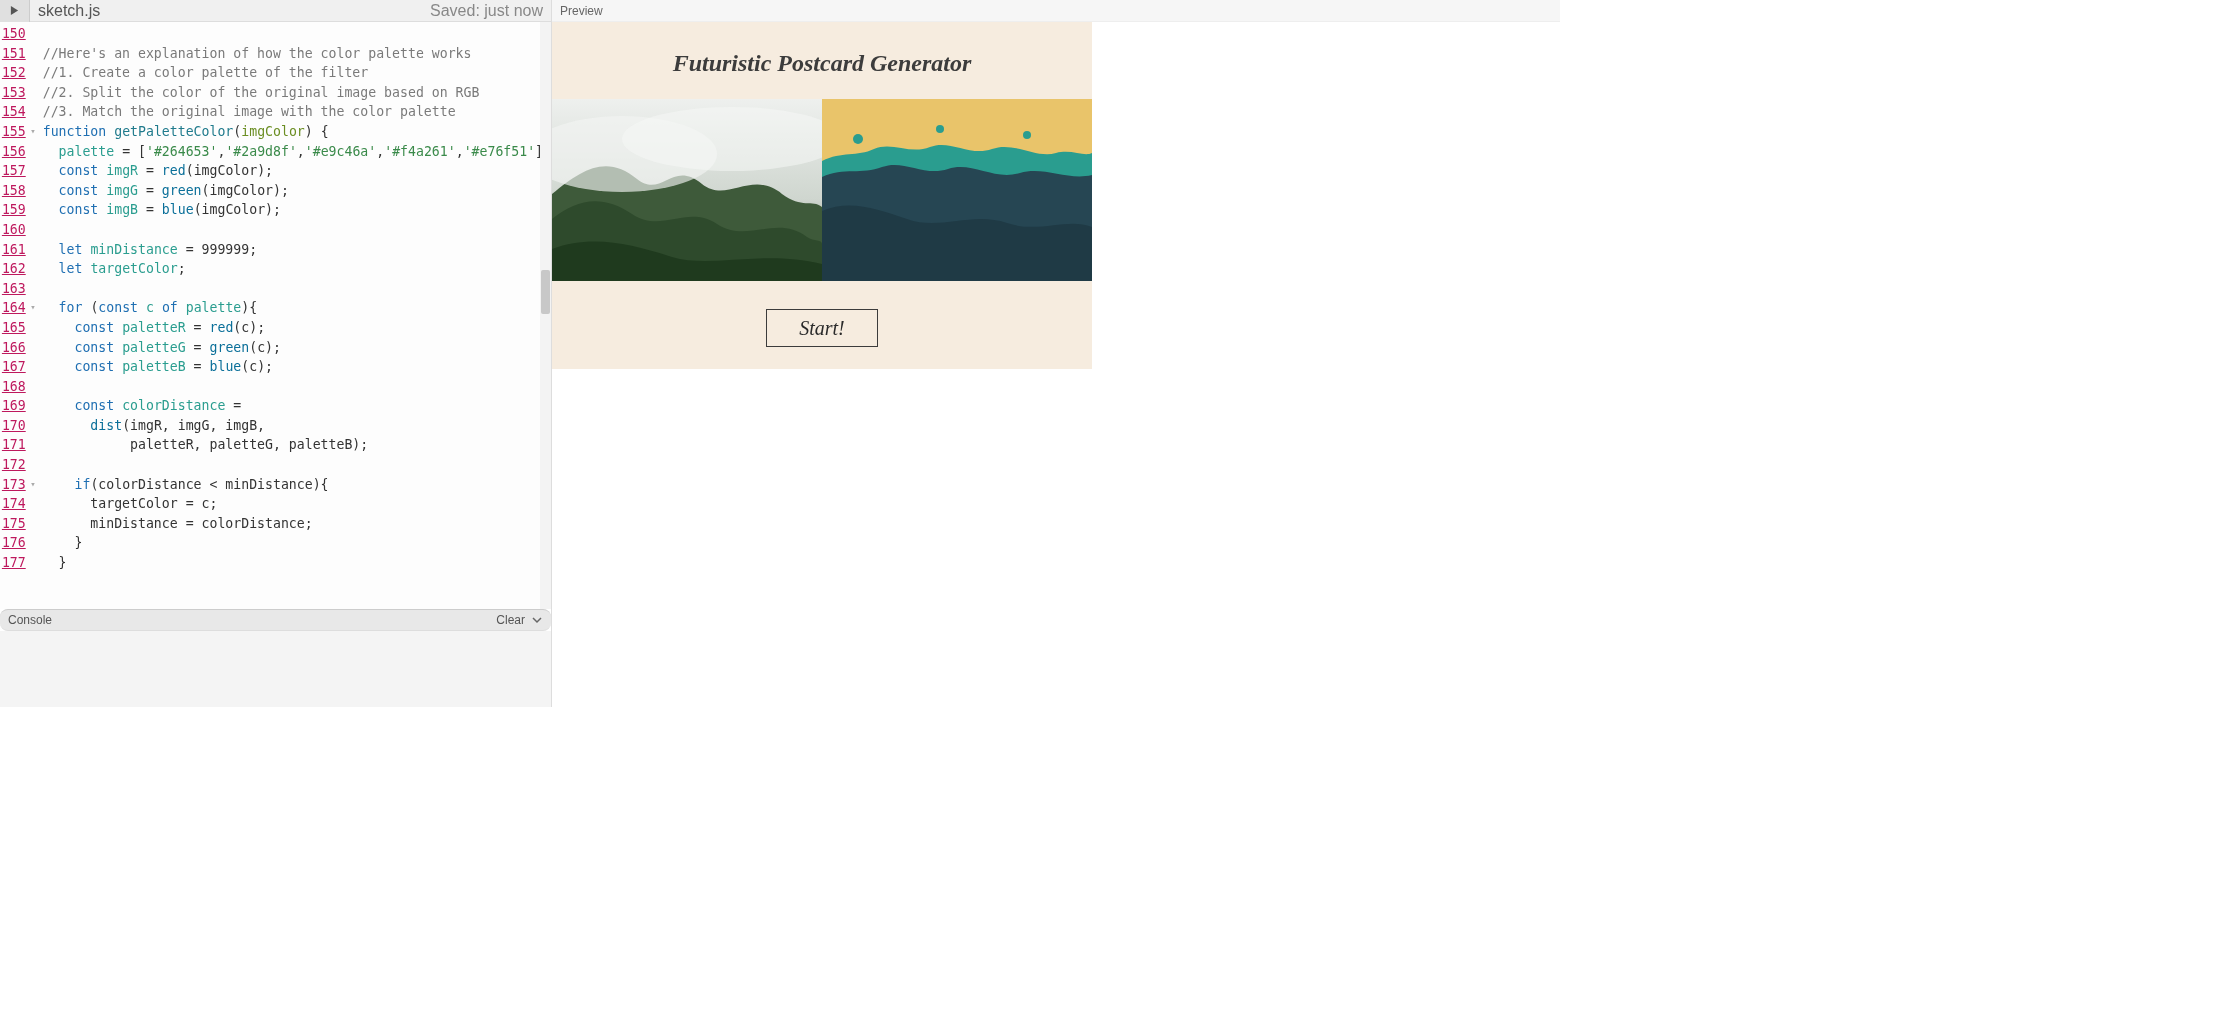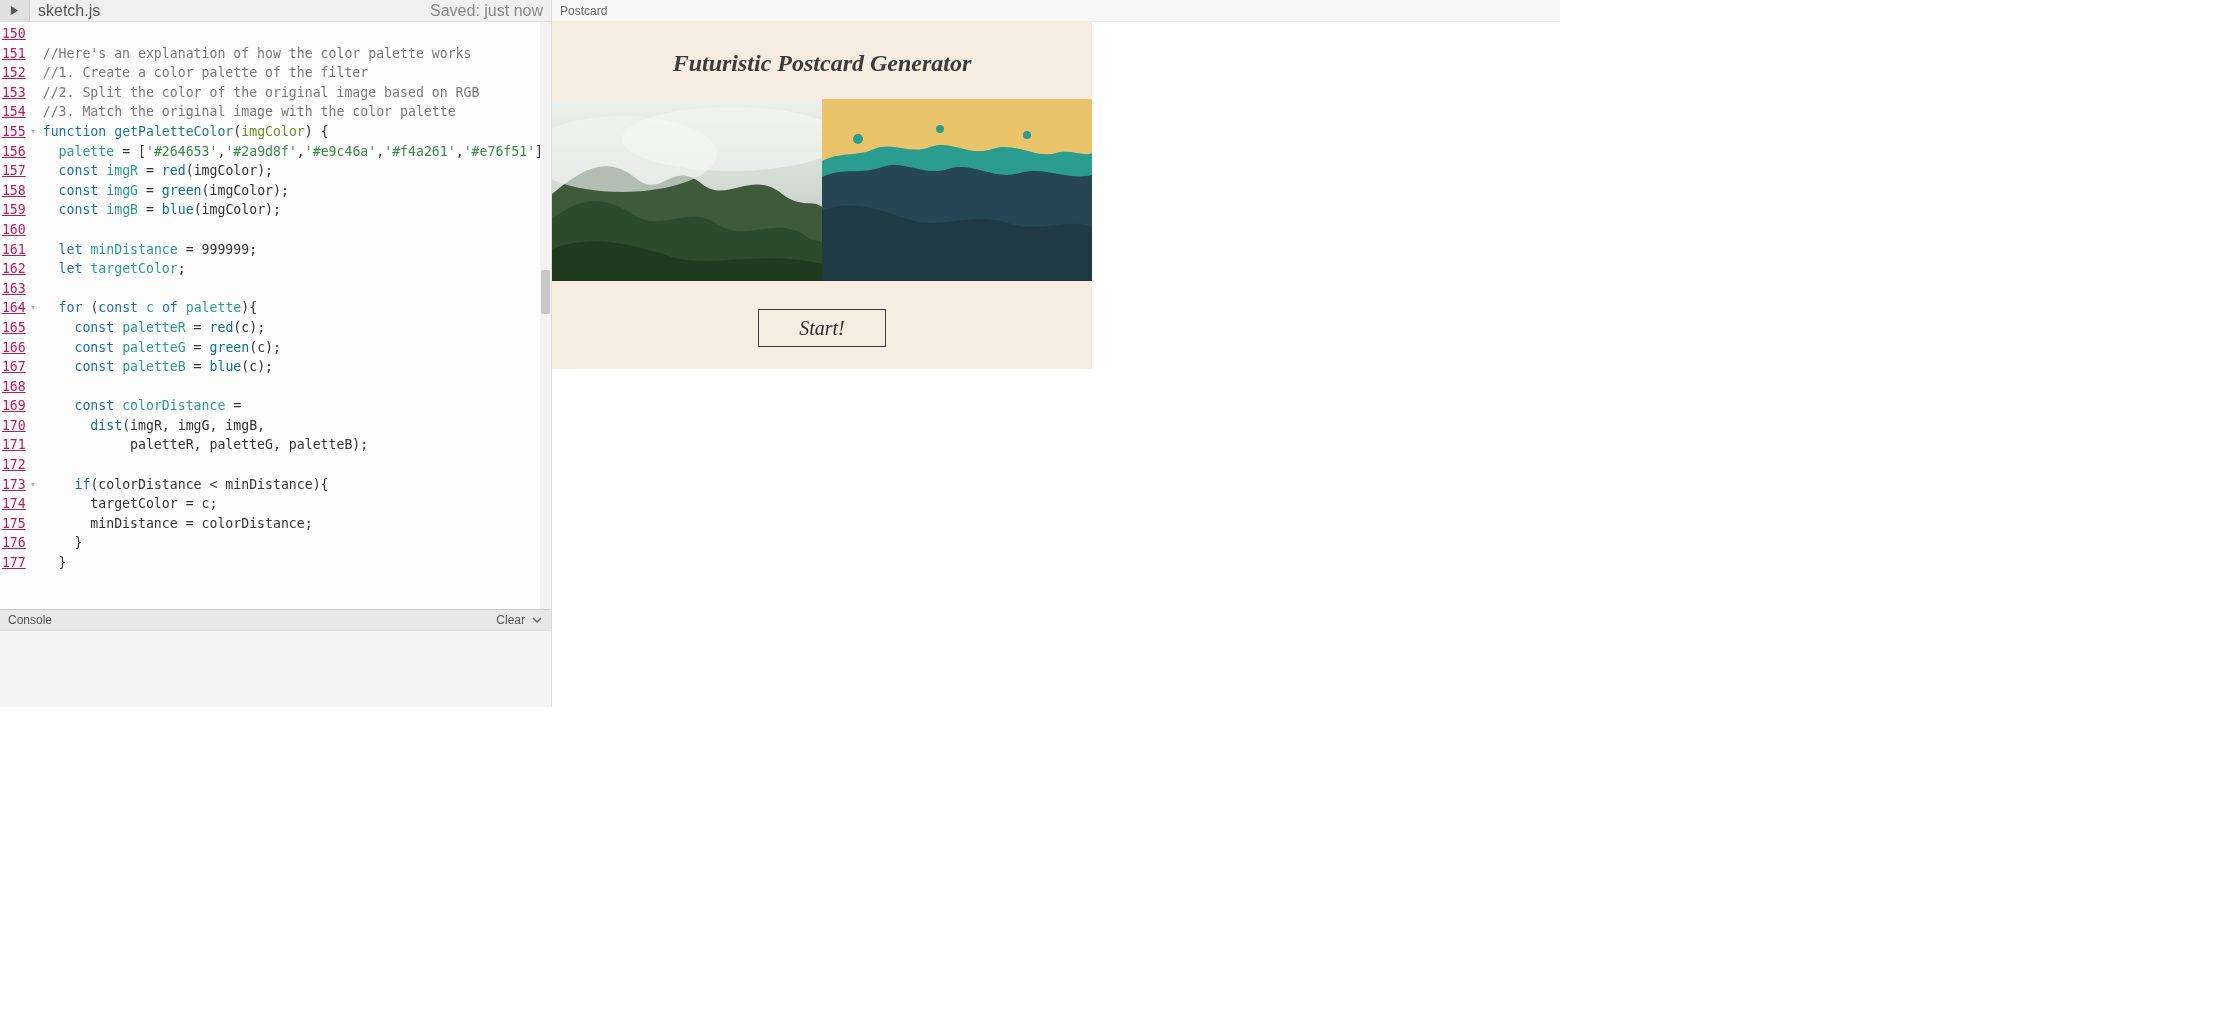--- a/index.html
+++ b/index.html
@@ -107,20 +107,21 @@
 .console-header {
   height: 22px;
   background: #e8e8e8;
   border-top: 1px solid #ccc;
   border-bottom: 1px solid #ddd;
   display: flex;
   align-items: center;
   font-size: 12px;
   color: #555;
   padding: 0 8px;
+  border-radius: 8px;
 }
 .console-header .spacer { flex: 1; }
 .console-header .chev { margin-left: 6px; display: flex; align-items: center; }
 .console-body { flex: 0 0 76px; background: #f4f4f4; }
 .right-panel {
   flex: 1;
   display: flex;
   flex-direction: column;
 }
 .preview-header {
@@ -156,21 +157,21 @@
 .postcard-images {
   display: flex;
   width: 100%;
   height: 182px;
 }
 .img-left, .img-right { width: 50%; height: 100%; position: relative; overflow: hidden; }
 .img-left svg, .img-right svg { width: 100%; height: 100%; display: block; }
 .start-btn {
   display: block;
   margin: 28px auto 0;
-  width: 128px;
+  width: 112px;
   height: 38px;
   border: 1.5px solid #3c3c3c;
   background: transparent;
   font-family: Georgia, serif;
   font-style: italic;
   font-size: 20px;
   color: #2a2a2a;
   cursor: pointer;
 }
 </style>
@@ -231,21 +232,21 @@
       <svg width="12" height="12" viewBox="0 0 12 12">
           <polyline points="2,4 6,8 10,4" fill="none" stroke="#666" stroke-width="1.5"></polyline>
         </svg>
     </span>
   </div>
   <div class="console-body"></div>
 </div>
 
 <div class="right-panel">
   <div class="preview-header">
-    <span>Postcard</span>
+    <span>Preview</span>
   </div>
   <div class="preview-body">
     <div class="postcard-app">
       <div class="postcard-title">Futuristic Postcard Generator</div>
       <div class="postcard-images">
         <div class="img-left">
           <svg viewBox="0 0 270 182" preserveAspectRatio="none">
             <defs>
               <linearGradient id="sky" x1="0" y1="0" x2="0" y2="1">
                 <stop offset="0" stop-color="#eef0ee"></stop>

